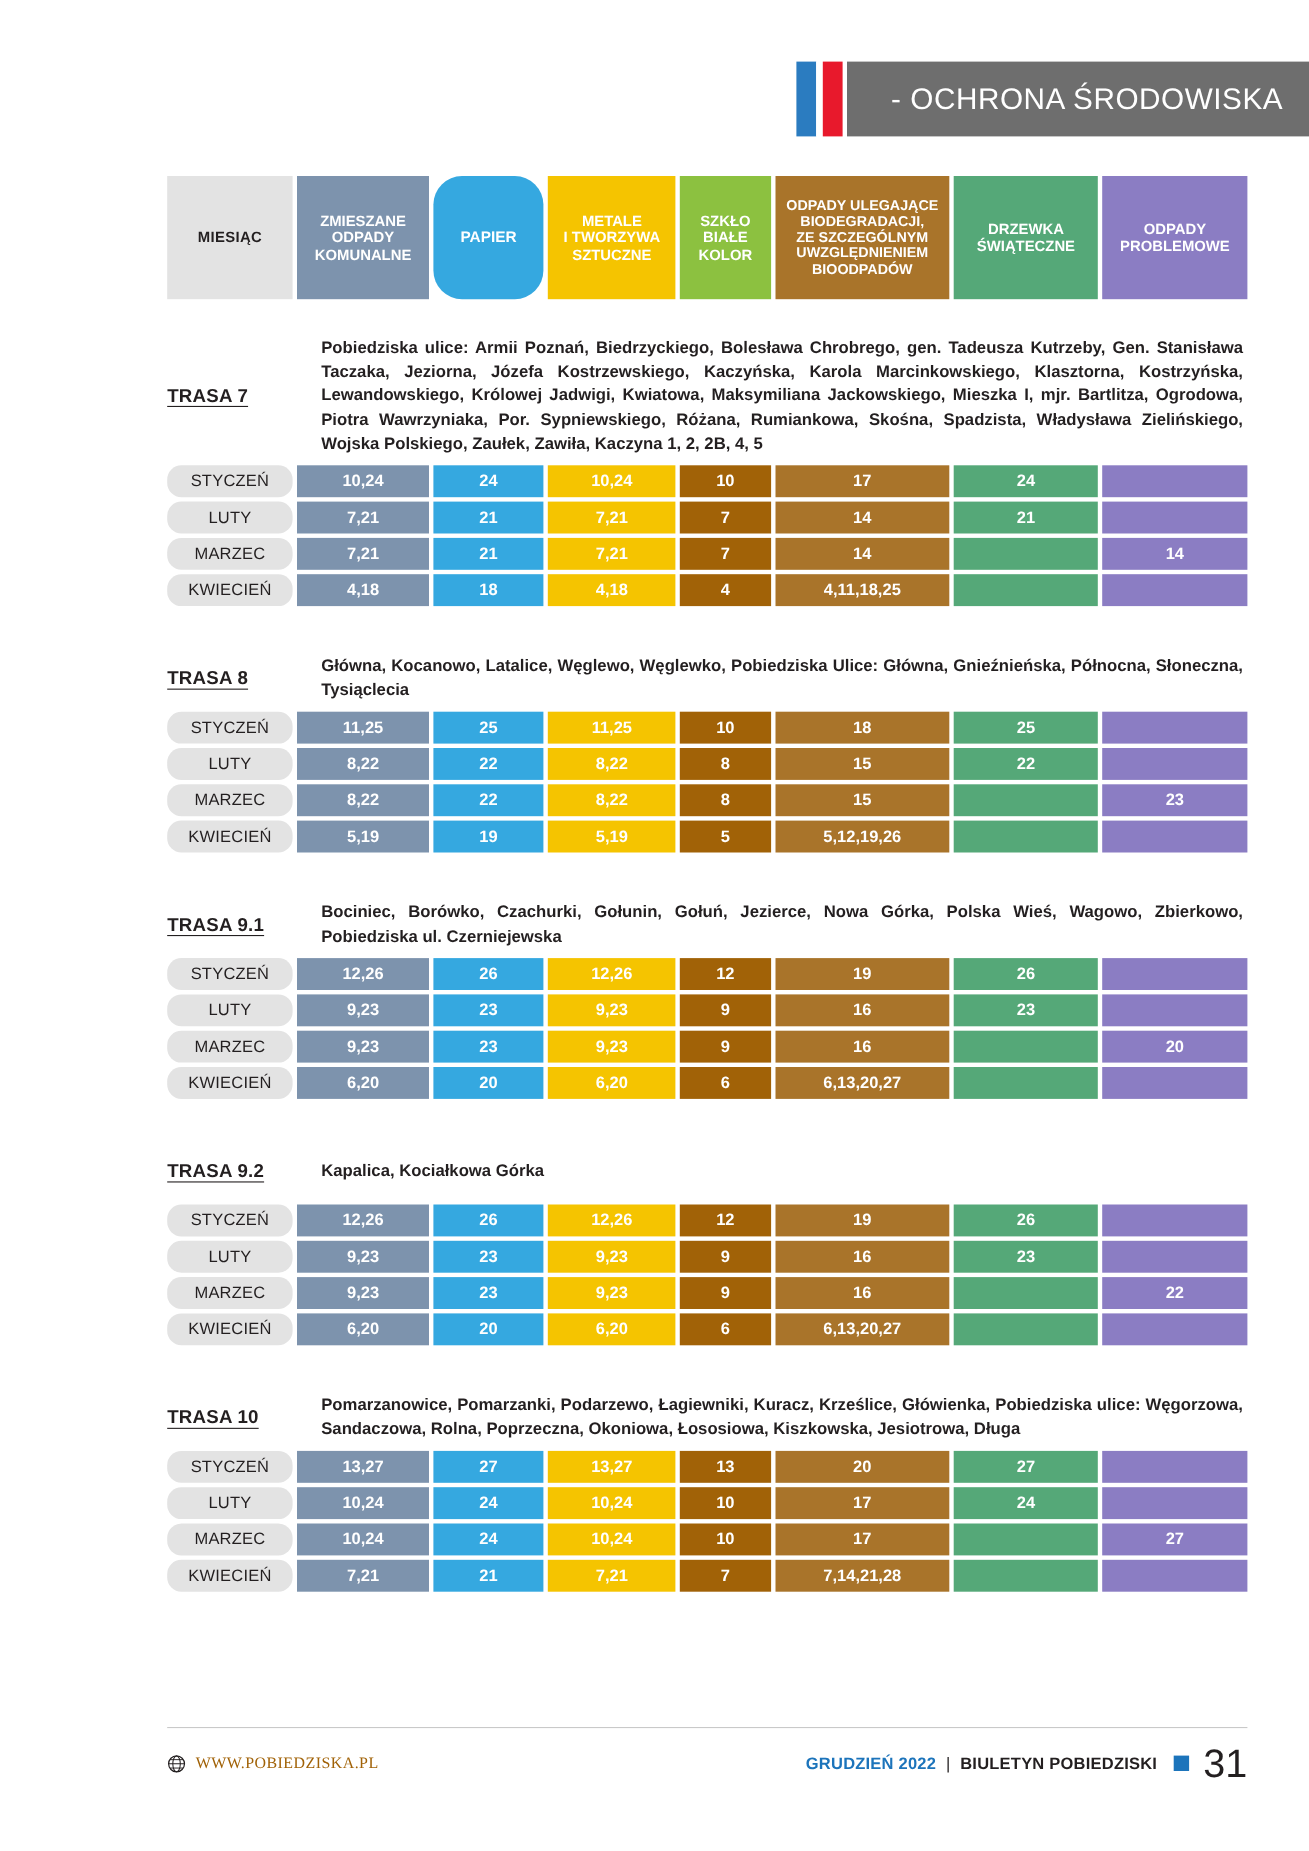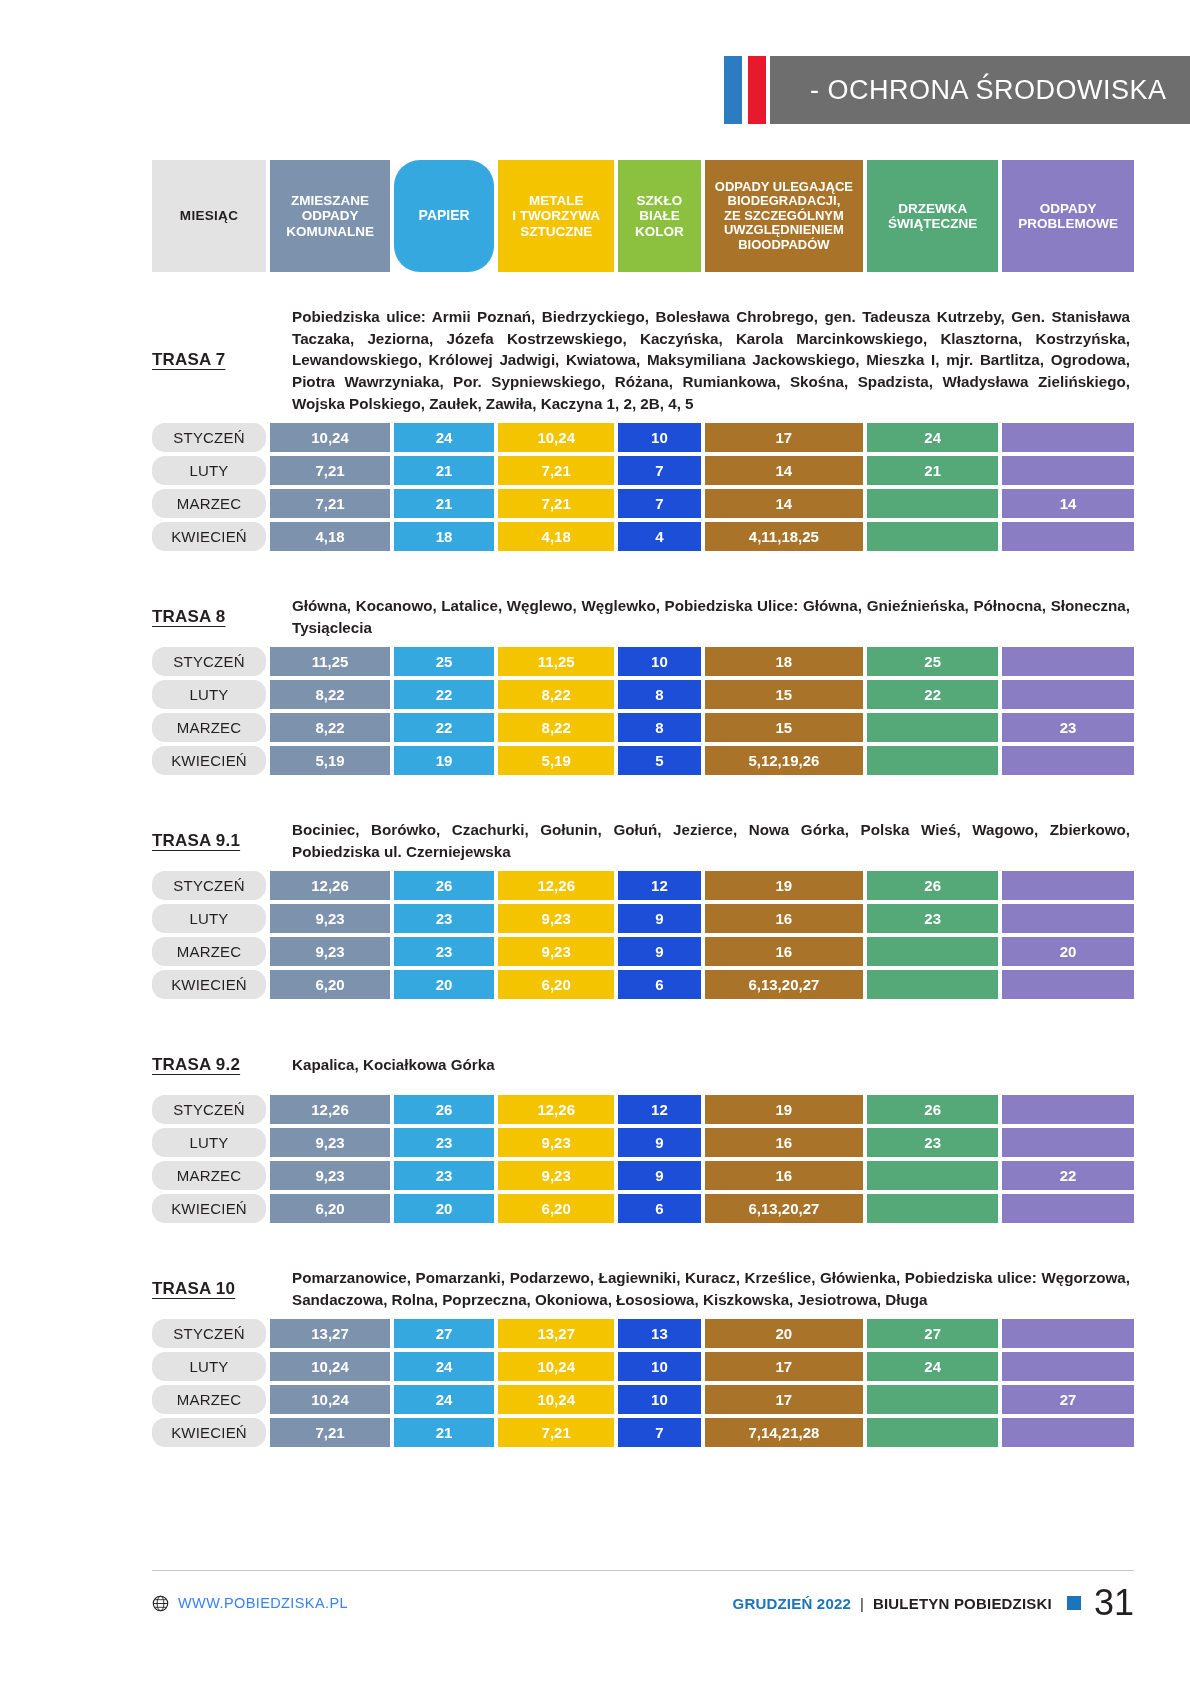--- a/index.html
+++ b/index.html
@@ -148,21 +148,21 @@
     background: #e3e3e3;
     color: #231f20;
     font-weight: 400;
     font-size: 15px;
     letter-spacing: 0.2px;
     border-radius: 13px;
   }
   .bg1 { background: #7d93ad; }
   .bg2 { background: #35a8e0; }
   .bg3 { background: #f5c400; }
-  .bg4 { background: #1d4ed8; }
+  .bg4 { background: #a16207; }
   .bg5 { background: #a9742a; }
   .bg6 { background: #55a878; }
   .bg7 { background: #8b7dc3; }
 
   .spacer-lg { height: 40px; }
   .spacer-md { height: 34px; }
 
   
   .footer-rule {
     position: absolute;
@@ -185,23 +185,23 @@
     display: flex;
     align-items: center;
     gap: 9px;
   }
   .globe {
     width: 17px; height: 17px;
     display: block;
   }
   .footer-url {
     font-size: 14.5px;
-    color: #3b82f6;
+    color: #a16207;
     letter-spacing: 0.4px;
-    font-family: Liberation Sans, sans-serif;
+    font-family: Liberation Serif, serif;
   }
   .footer-right {
     display: flex;
     align-items: center;
     gap: 9px;
   }
   .fr-blue {
     color: #1c74bb;
     font-weight: bold;
     font-size: 15px;

